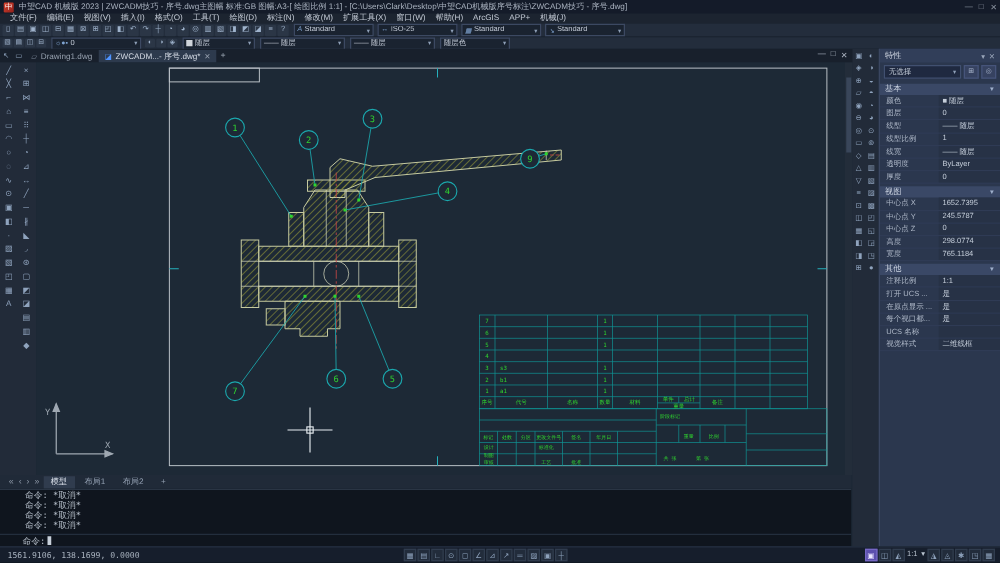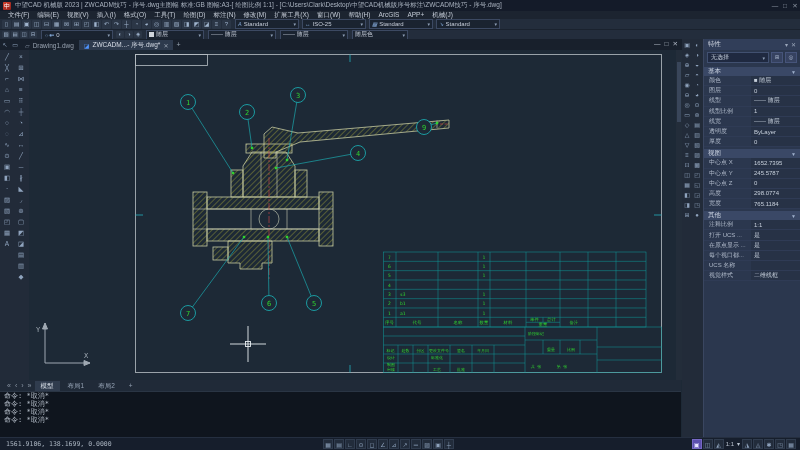--- a/index.html
+++ b/index.html
@@ -50,21 +50,21 @@
   #vsb{left:676px;top:50px;width:6px;height:330px;background:#232d3a;}
   #vsb .thumb{position:absolute;left:1px;top:12px;width:4px;height:60px;background:#39465a;}
   
   #layoutbar{left:0;top:380px;width:681px;height:11px;background:#202a38;display:flex;align-items:center;gap:2px;padding-left:6px;box-sizing:border-box;}
   .navarr{color:#8c97a6;font-size:7px;padding:0 1px;}
   .ltab{padding:0 6px;font-size:6.5px;line-height:10px;color:#93a0b2;}
   .ltab.active{background:#303c4e;color:#dfe5ee;}
   
   #command{left:0;top:391px;width:681px;height:46px;background:#0f151e;border-top:1px solid #2a3544;box-sizing:border-box;
            font-family:"DejaVu Sans Mono",monospace;}
-  .cline{padding-left:4px;font-size:7px;line-height:8px;color:#b6bfca;white-space:pre;}
+  .cline{padding-left:20px;font-size:7px;line-height:8px;color:#b6bfca;white-space:pre;}
   #cmd-input{position:absolute;left:0;bottom:0;width:100%;height:10px;border-top:1px solid #232e3d;
              display:flex;align-items:center;padding-left:18px;box-sizing:border-box;}
   #cmd-input .caret{display:inline-block;width:3px;height:7px;background:#c8d0da;margin-left:2px;}
   
   #statusbar{left:0;top:437px;width:800px;height:13px;background:#161e2c;border-top:1px solid #252f40;
              box-sizing:border-box;display:flex;align-items:center;}
   #coords{font-family:"DejaVu Sans Mono",monospace;font-size:6.5px;color:#aab4c0;padding-left:6px;width:130px;}
   #status-center{position:absolute;left:323px;display:flex;gap:1px;}
   .sicon{width:10px;height:10px;line-height:10px;text-align:center;background:#222c3b;border:1px solid #303c4e;
          color:#8ea2bc;font-size:6px;box-sizing:border-box;}
@@ -642,20 +642,24 @@
   </div>
 
   <div id="command" class="abs">
     <div>
 
     <div class="cline">命令: *取消*</div>
         <div class="cline">命令: *取消*</div>
         <div class="cline">命令: *取消*</div>
         <div class="cline">命令: *取消*</div>
       </div>
+    <div id="cmd-input">
+      <span class="cline" style="padding-left:0;">命令:</span>
+      <span class="caret"></span>
+    </div>
   </div>
 
   <div id="statusbar" class="abs">
     <span id="coords">1561.9106, 138.1699, 0.0000</span>
     <span id="status-center">
 
     <span class="sicon"><i style="font-style:normal">▦</i></span>
         <span class="sicon"><i style="font-style:normal">▤</i></span>
         <span class="sicon"><i style="font-style:normal">∟</i></span>
         <span class="sicon"><i style="font-style:normal">⊙</i></span>

